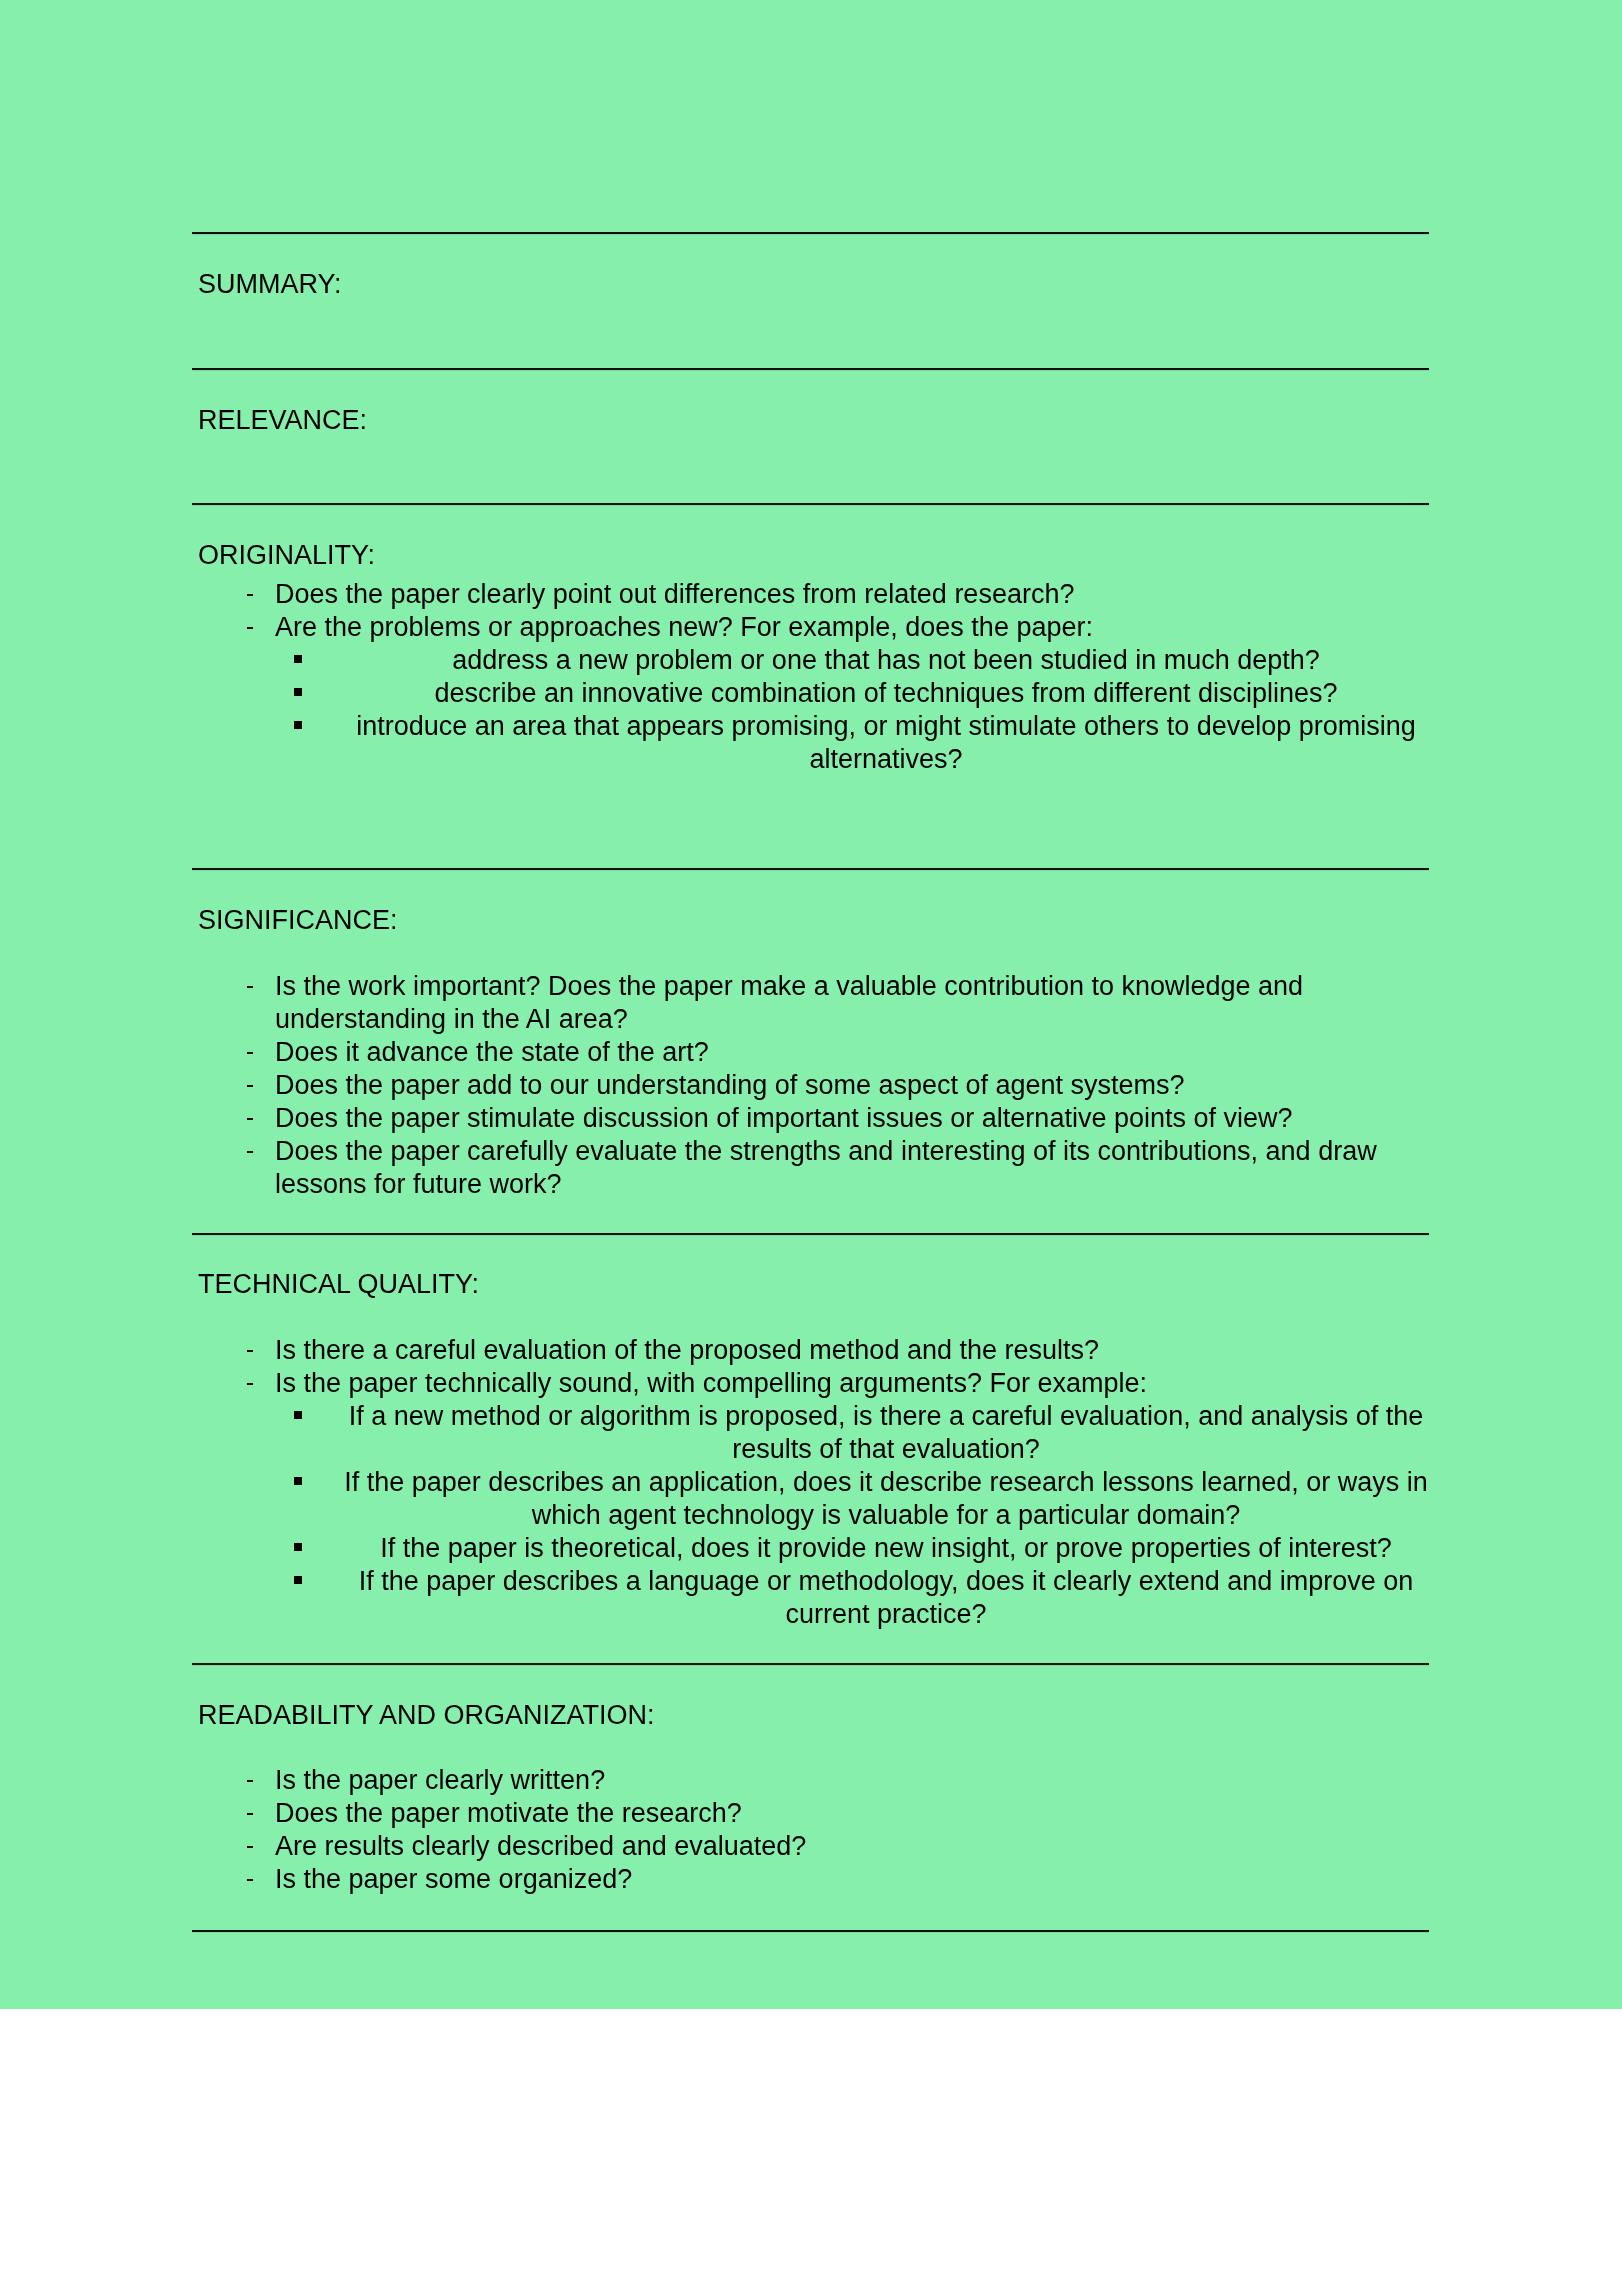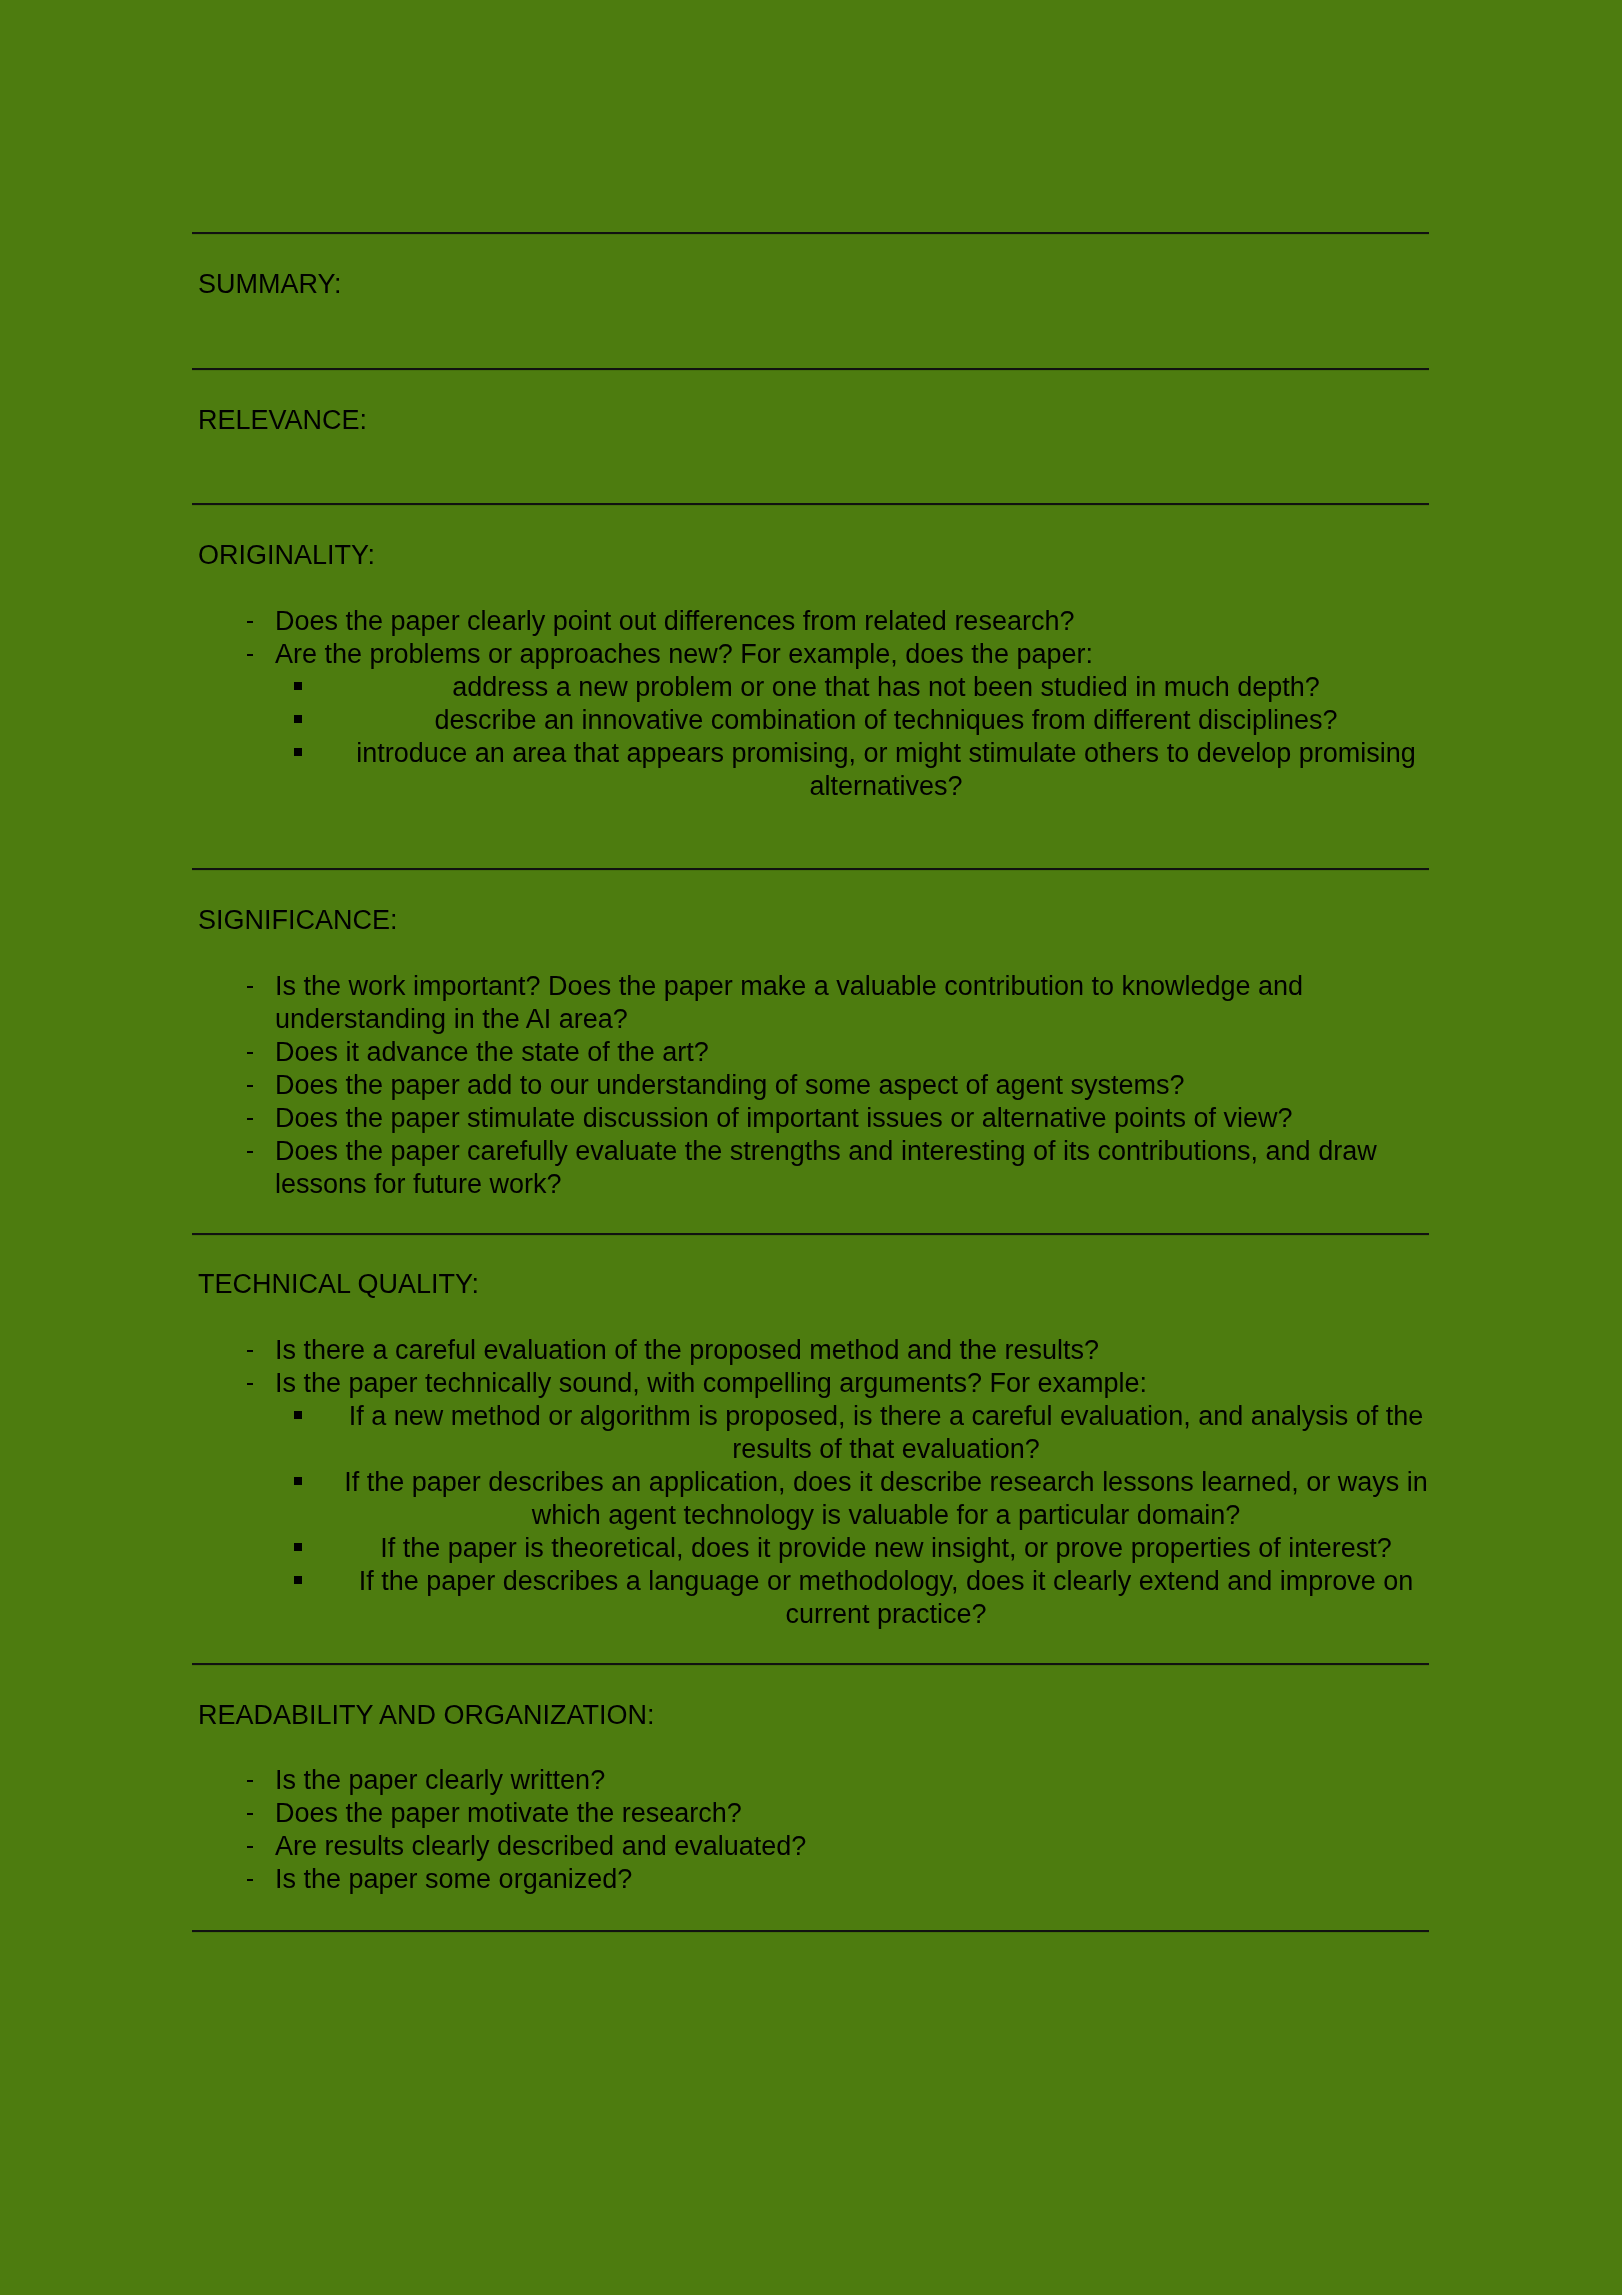--- a/index.html
+++ b/index.html
@@ -12,22 +12,22 @@
     height: 2295px;
     position: relative;
     overflow: hidden;
     font-family: "Liberation Sans", sans-serif;
     color: #000000;
   }
   .page {
     position: absolute;
     left: 0; top: 0;
     width: 1622px;
-    height: 2295px;
-    background: #4d7c0f;
+    height: 2009px;
+    background: #86efac;
   }
   .rule {
     position: absolute;
     left: 192px;
     width: 1237px;
     height: 2px;
     background: #111111;
     box-shadow: 0 0.3px 0.3px rgba(0,0,0,0.35);
   }
   .heading {
@@ -108,21 +108,21 @@
   <section>
     <h2 class="heading" style="top:268px">SUMMARY:</h2>
   </section>
 
   <section>
     <h2 class="heading" style="top:404px">RELEVANCE:</h2>
   </section>
 
   <section>
     <h2 class="heading" style="top:539px">ORIGINALITY:</h2>
-    <ul class="qlist" style="top:605px">
+    <ul class="qlist" style="top:578px">
       <li class="qitem">
         <span class="dash"></span>
         <span>Does the paper clearly point out differences from related research?</span>
       </li>
       <li class="qitem">
         <span class="dash"></span>
         <span>Are the problems or approaches new? For example, does the paper:</span>
         <ul class="sublist">
           <li class="subitem">
             <span class="square"></span>

